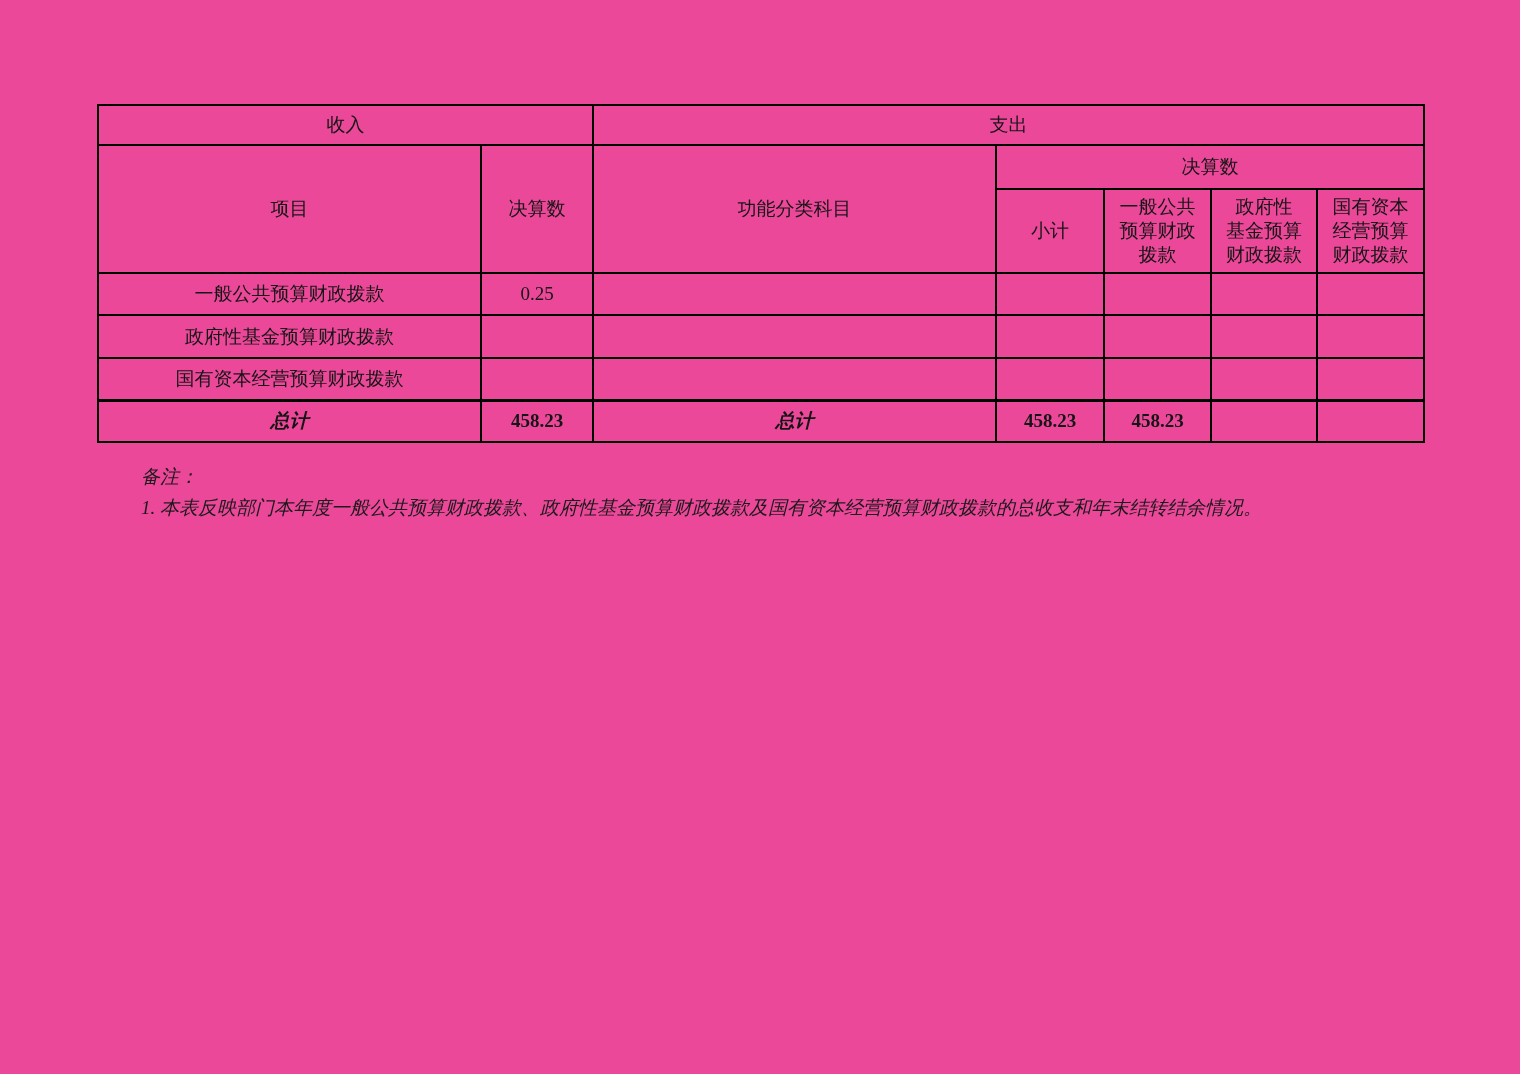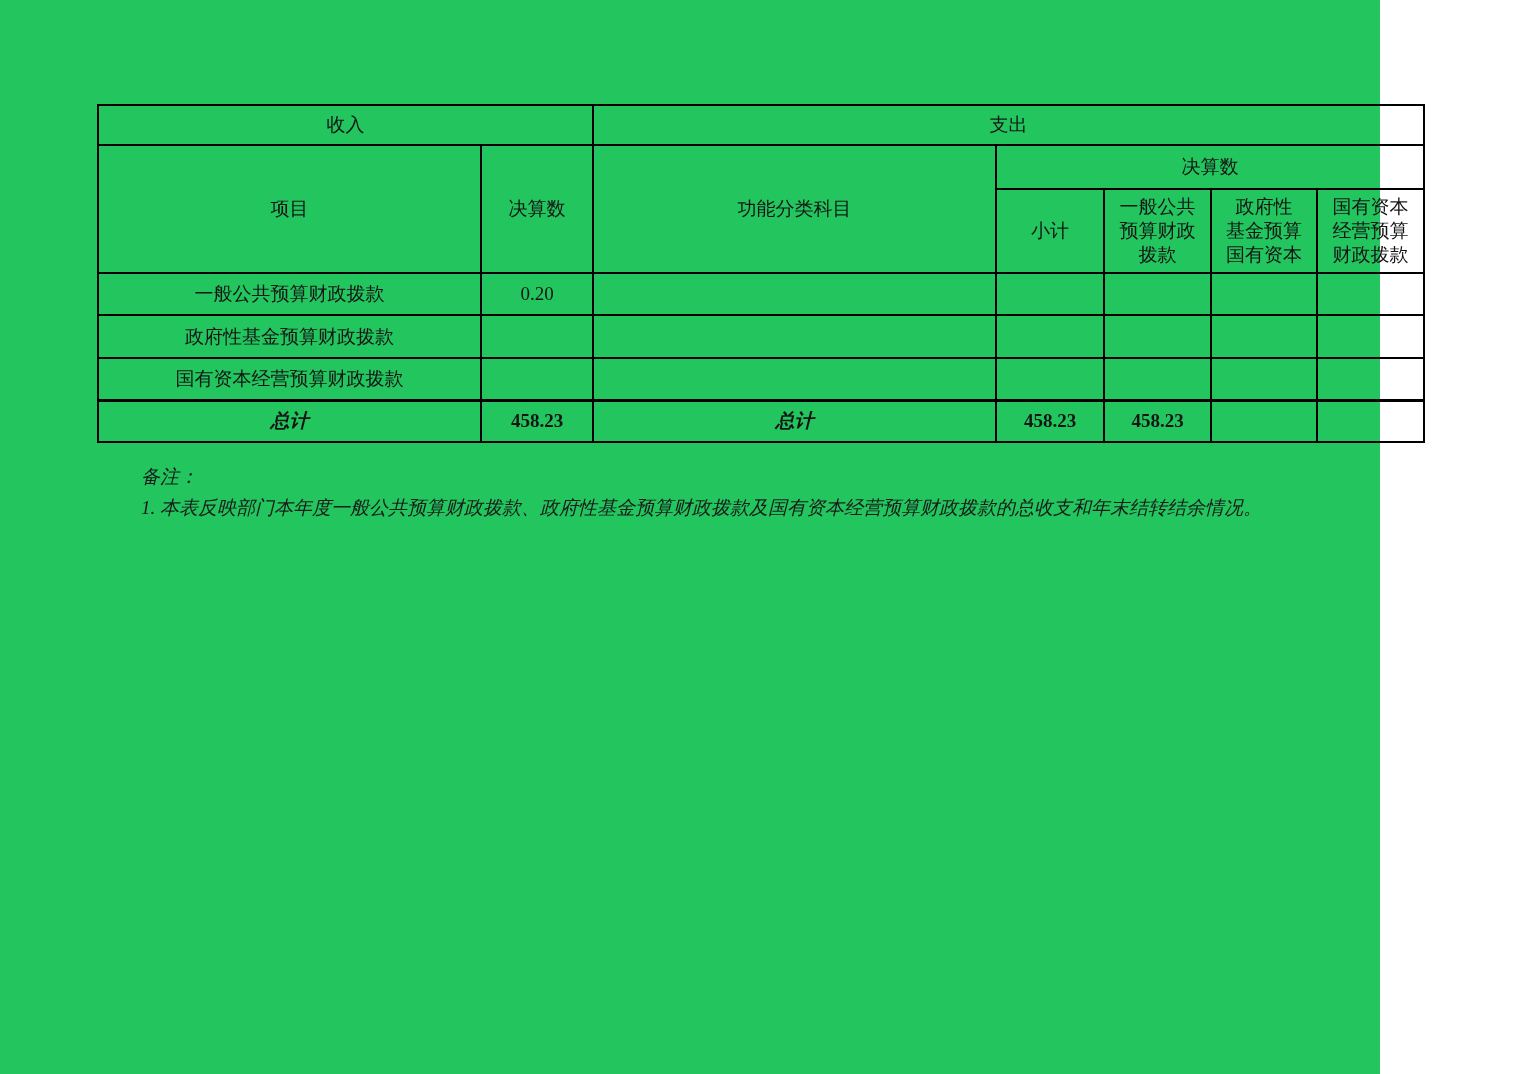--- a/index.html
+++ b/index.html
@@ -9,24 +9,23 @@
     width: 1520px;
     height: 1074px;
     font-family: "Liberation Serif", serif;
     color: #151515;
     position: relative;
     overflow: hidden;
   }
   .page {
     position: absolute;
     left: 0; top: 0;
-    width: 1368px;
+    width: 1520px;
     height: 1074px;
-    background: #22c55e;
-    padding-left: 12px;
+    background: #ec4899;
   }
   table.budget-table {
     position: absolute;
     left: 97px;
     top: 104px;
     width: 1326px;
     border-collapse: collapse;
     table-layout: fixed;
   }
   table.budget-table td {
@@ -127,29 +126,29 @@
         <td rowspan="2" class="hdr">功能分类科目</td>
         <td colspan="4" class="hdr">决算数</td>
       </tr>
       <tr class="row-sub-hdr">
         <td class="hdr">小计</td>
         <td class="sub-hdr">一般公共
 预算财政
 拨款</td>
         <td class="sub-hdr">政府性
 基金预算
-国有资本</td>
+财政拨款</td>
         <td class="sub-hdr">国有资本
 经营预算
 财政拨款</td>
       </tr>
 
       <tr class="row-data-1">
         <td class="item-cell">一般公共预算财政拨款</td>
-        <td class="num-cell">0.20</td>
+        <td class="num-cell">0.25</td>
         <td></td>
         <td class="num-cell"></td>
         <td class="num-cell"></td>
         <td class="num-cell"></td>
         <td class="num-cell"></td>
       </tr>
       <tr class="row-data-2">
         <td class="item-cell">政府性基金预算财政拨款</td>
         <td class="num-cell"></td>
         <td></td>

